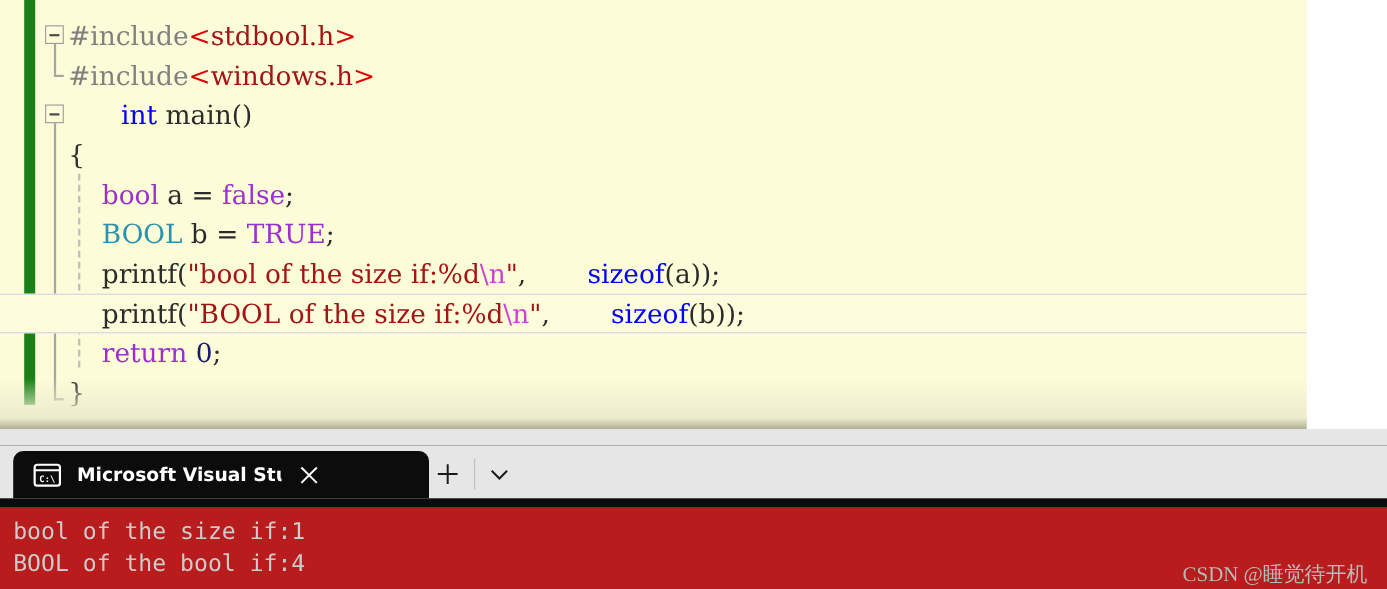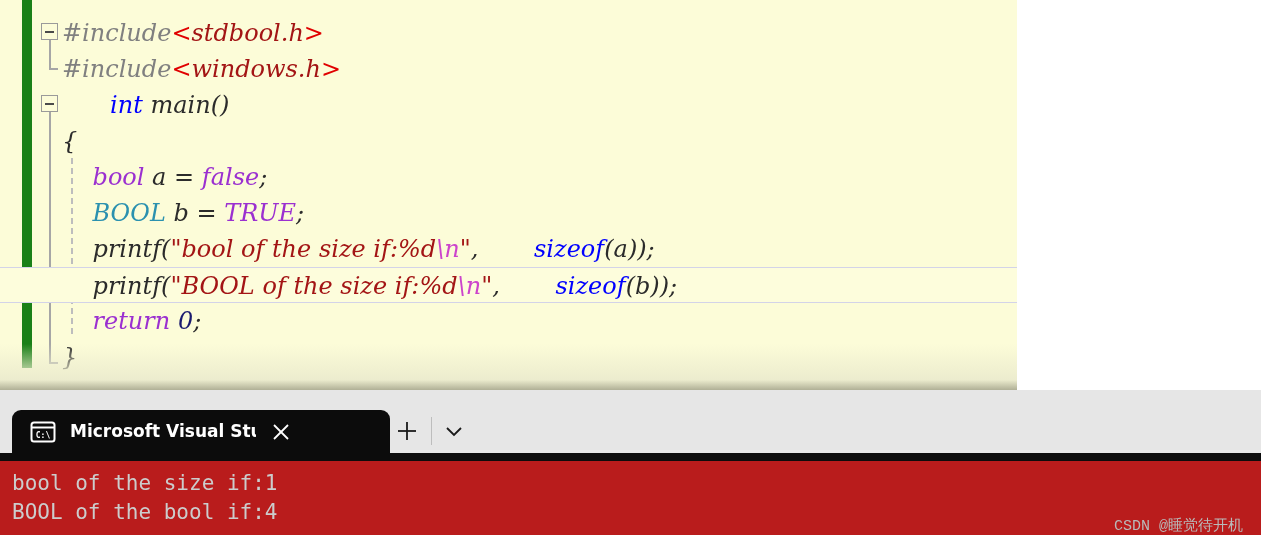--- a/index.html
+++ b/index.html
@@ -11,25 +11,24 @@
     width: 1261px;
     height: 535px;
     overflow: hidden;
     font-family: "Liberation Sans", sans-serif;
   }
 
   
   #editor {
     position: absolute;
     left: 0; top: 0;
-    width: 1017px;
+    width: 1188px;
     height: 390px;
     background: #fcfcd8;
     overflow: hidden;
-    font-style: italic;
   }
   #editor-gradient {
     position: absolute;
     left: 0; bottom: 0;
     width: 1261px;
     height: 46px;
     background: linear-gradient(to bottom, rgba(252,252,216,0) 0%, rgba(236,236,206,1) 78%, rgba(176,176,150,1) 100%);
     pointer-events: none;
   }
   #editor-bottom-strip {
@@ -219,22 +218,22 @@
     font-family: "DejaVu Sans Mono", "Liberation Mono", monospace;
     font-size: 21px;
     line-height: 29px;
     white-space: pre;
   }
   #watermark {
     position: absolute;
     right: 18px;
     bottom: 8px;
     color: #b9b9b9;
-    font-family: Liberation Mono, monospace;
-    font-size: 15px;
+    font-family: Liberation Serif, serif;
+    font-size: 19px;
     white-space: nowrap;
     margin-top: 44px;
   }
 </style>
 </head>
 <body>
 
 <div id="editor">
 
   <div id="change-bar"></div>

